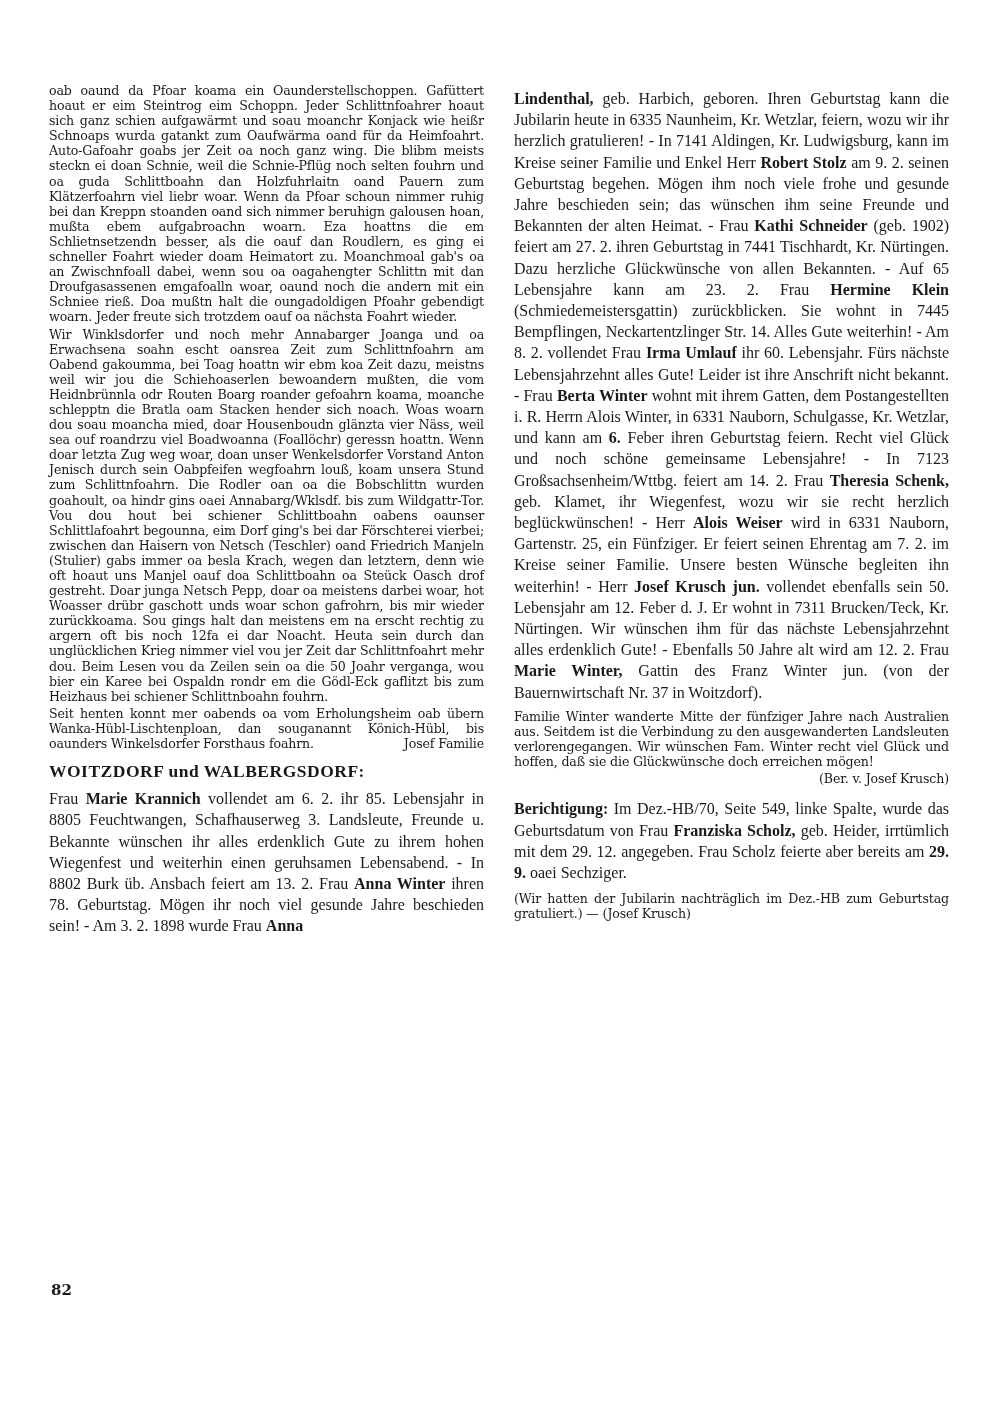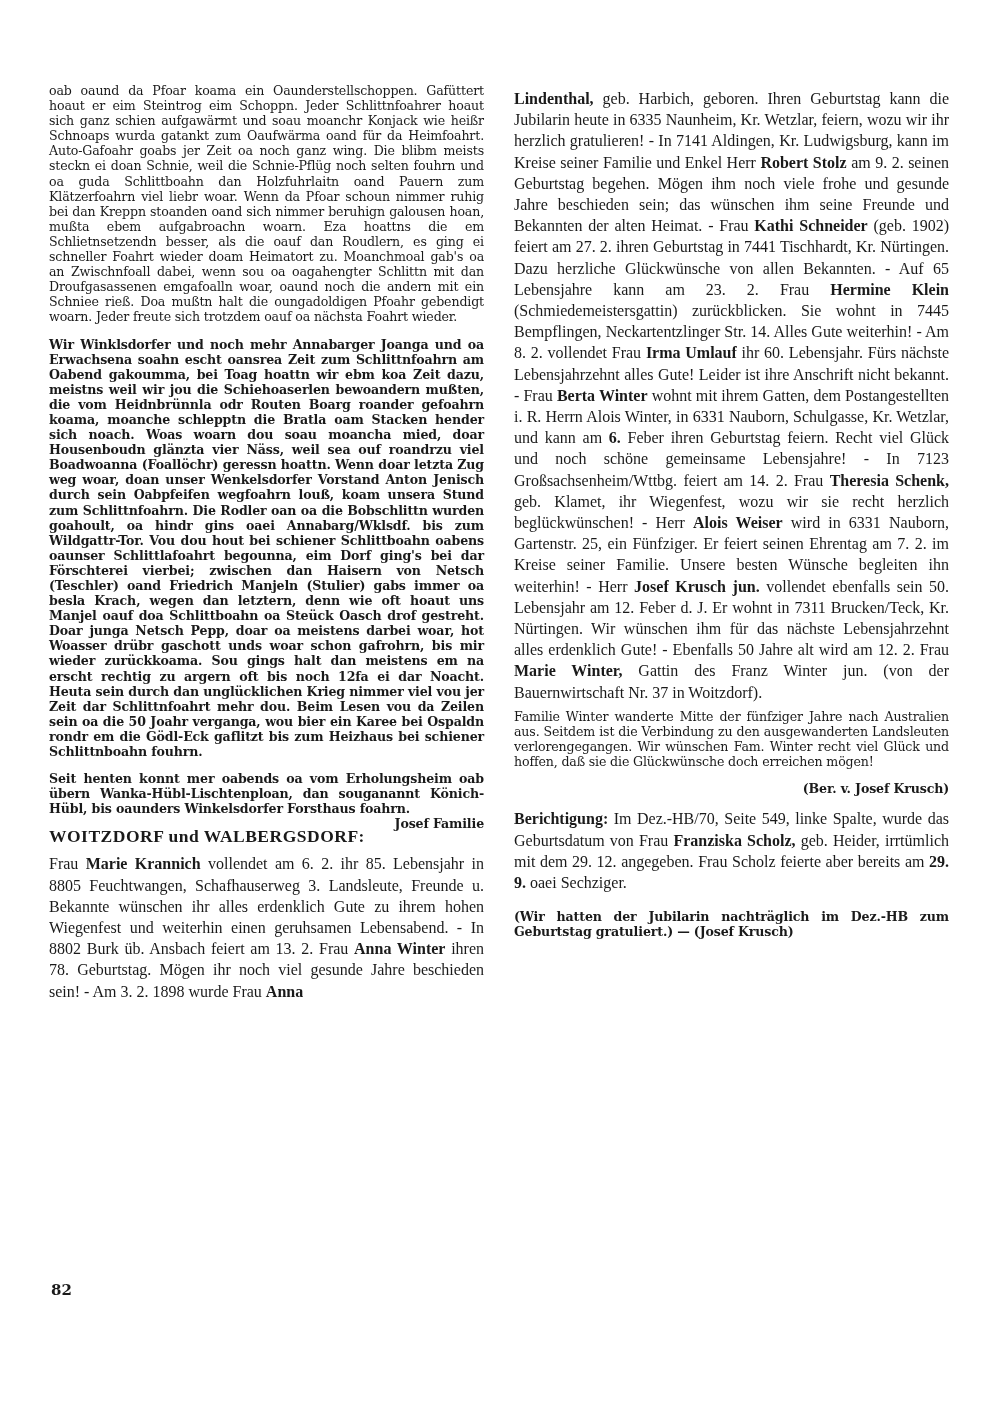--- a/index.html
+++ b/index.html
@@ -10,21 +10,21 @@
   .col-right { position: absolute; left: 514px; top: 88px; width: 435px; }
 
   .small {
     font-family: "DejaVu Serif", serif;
     font-size: 12.6px;
     line-height: 15.1px;
     text-align: justify;
     letter-spacing: -0.15px;
     margin: 0;
   }
-  .small + .small { margin-top: 12px; font-weight: bold; }
+  .small + .small { margin-top: 2px; }
 
   .large {
     font-family: "Liberation Serif", serif;
     font-size: 16px;
     line-height: 21.2px;
     text-align: justify;
     margin: 0;
   }
 
   .heading {
@@ -34,21 +34,21 @@
     letter-spacing: 0.5px;
     margin: 10px 0 6px 0;
   }
 
   .bold { font-weight: bold; }
 
   .credit { text-align: right; margin-top: 6px; }
 
   .berichtigung { margin-top: 12px; }
 
-  .note { margin-top: 16px; font-weight: bold; }
+  .note { margin-top: 8px; }
 
   .left-large { margin-top: 4px; }
 
   .page-number {
     position: absolute; left: 51px; top: 1281px;
     font-family: "DejaVu Serif", serif; font-size: 15px; font-weight: bold;
   }
 
   .right-tail { margin-top: 6px; }
 </style>

